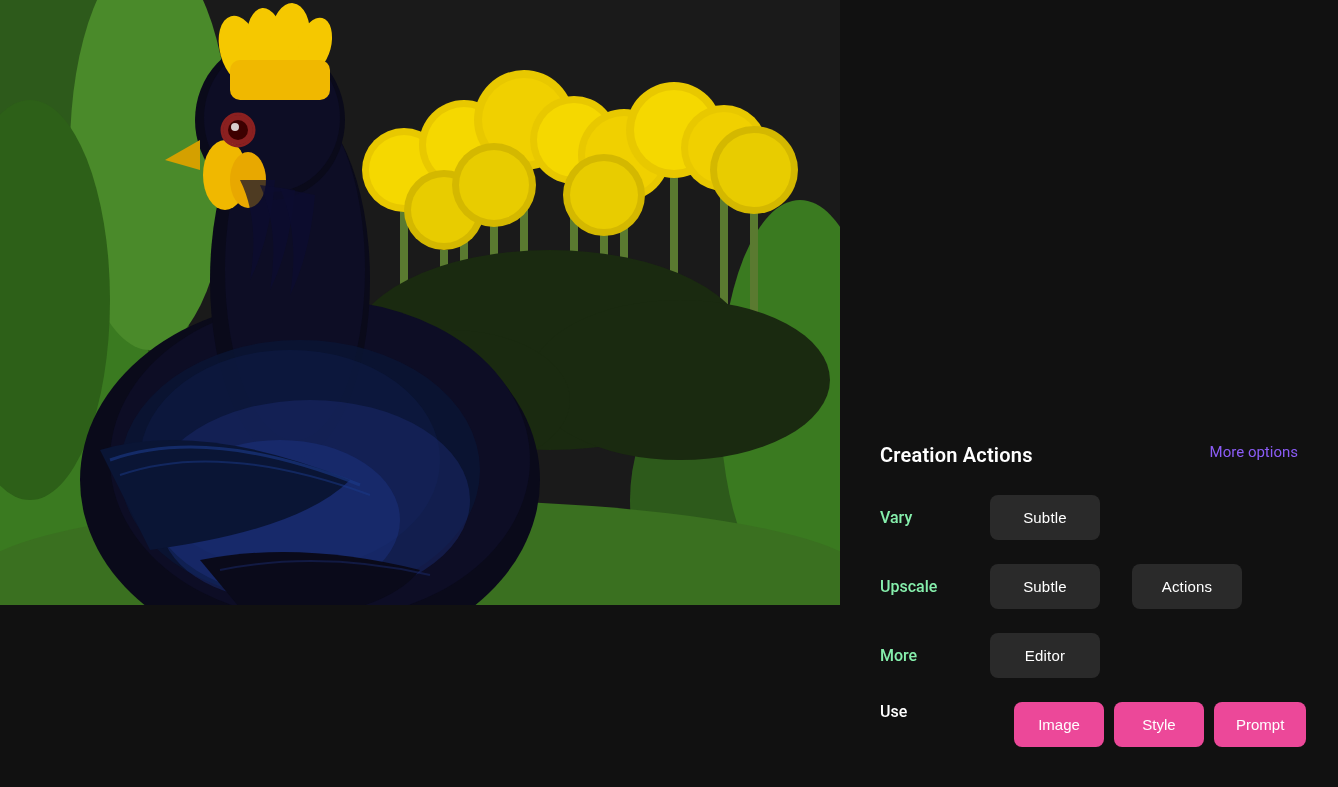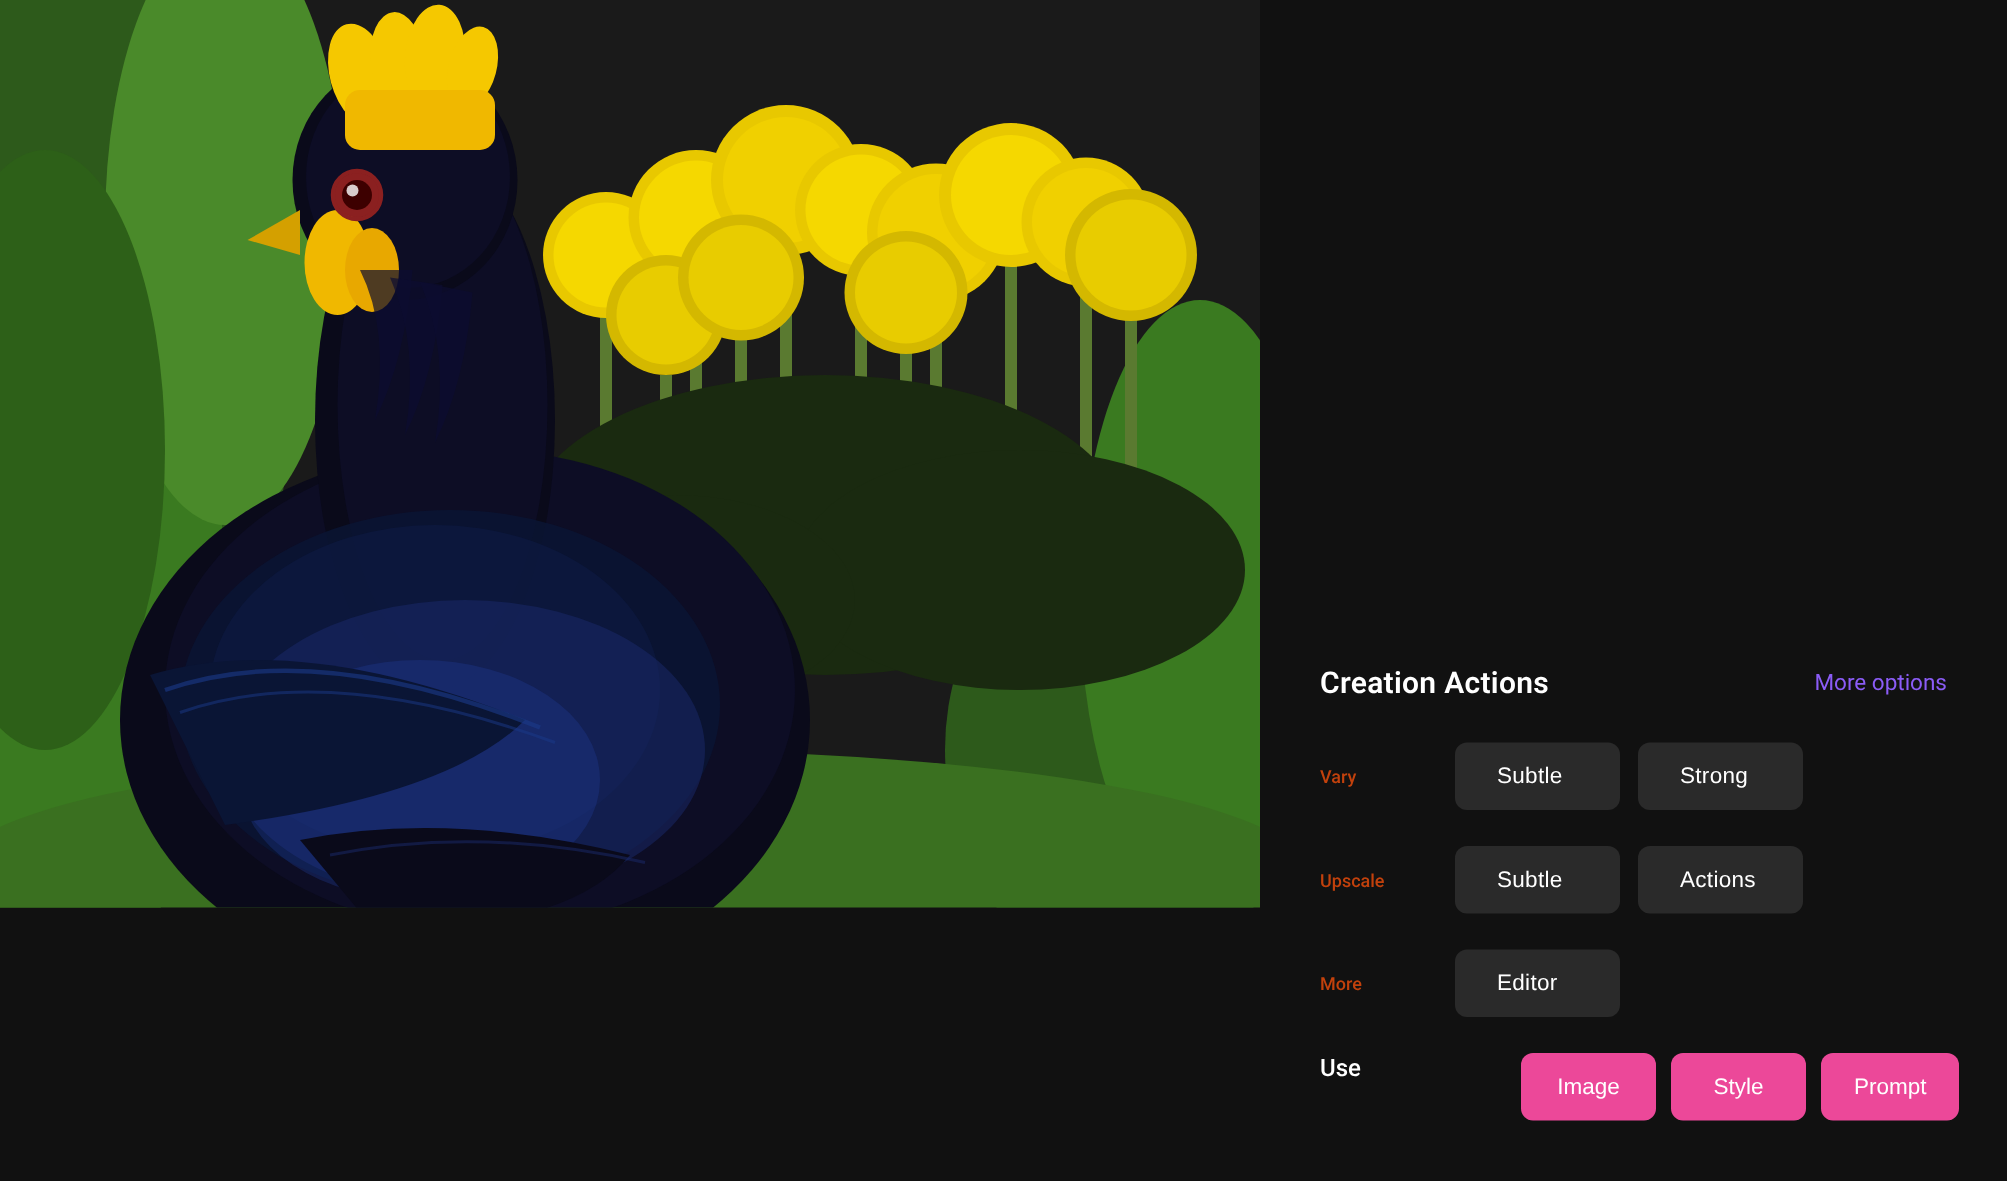--- a/index.html
+++ b/index.html
@@ -53,21 +53,20 @@
       padding: 0 40px;
       display: flex;
       flex-direction: column;
       justify-content: flex-end;
       padding-bottom: 40px;
     }
 
     .creation-actions-header {
       display: flex;
       justify-content: space-between;
-      align-items: center;
       margin-bottom: 28px;
     }
 
     .creation-actions-title {
       color: #ffffff;
       font-size: 20px;
       font-weight: 600;
       letter-spacing: 0.2px;
     }
 
@@ -77,44 +76,45 @@
       cursor: pointer;
     }
 
     .action-row {
       display: flex;
       align-items: center;
       margin-bottom: 24px;
     }
 
     .action-label {
-      color: #c2410c;
-      font-size: 12px;
+      color: #86efac;
+      font-size: 16px;
       font-weight: 500;
       width: 90px;
       flex-shrink: 0;
     }
 
     .action-buttons {
       display: flex;
       gap: 12px;
     }
 
     .action-btn {
       background-color: #2a2a2a;
       color: #ffffff;
       border: none;
       border-radius: 8px;
       padding: 14px 28px;
       font-size: 15px;
       font-weight: 500;
       cursor: pointer;
       min-width: 110px;
-      text-align: left;
+      text-align: center;
       letter-spacing: 0.2px;
+      margin-left: 20px;
     }
 
     .use-row {
       display: flex;
       align-items: flex-start;
       gap: 44px;
     }
 
     .use-label {
       color: #ffffff;
@@ -254,21 +254,20 @@
 
   <div class="creation-actions-header">
     <span class="creation-actions-title">Creation Actions</span>
     <span class="more-options-link">More options</span>
   </div>
 
   <div class="action-row">
     <span class="action-label">Vary</span>
     <div class="action-buttons">
       <button class="action-btn">Subtle</button>
-      <button class="action-btn">Strong</button>
     </div>
   </div>
 
   <div class="action-row">
     <span class="action-label">Upscale</span>
     <div class="action-buttons">
       <button class="action-btn">Subtle</button>
       <button class="action-btn">Actions</button>
     </div>
   </div>

